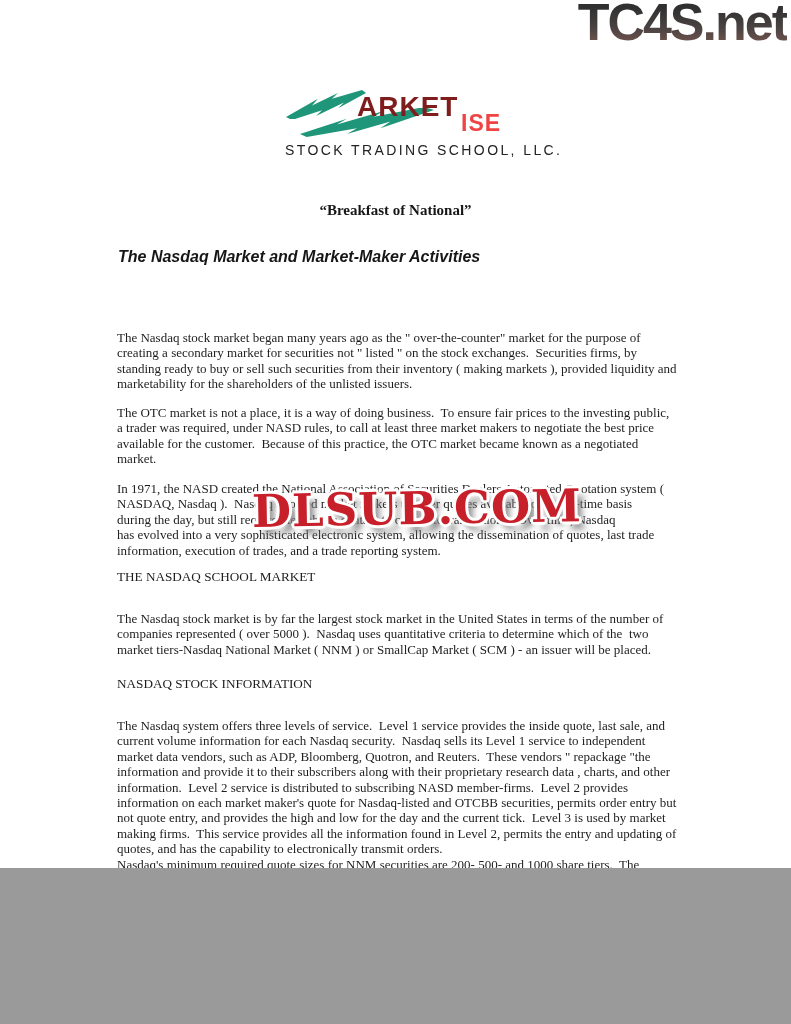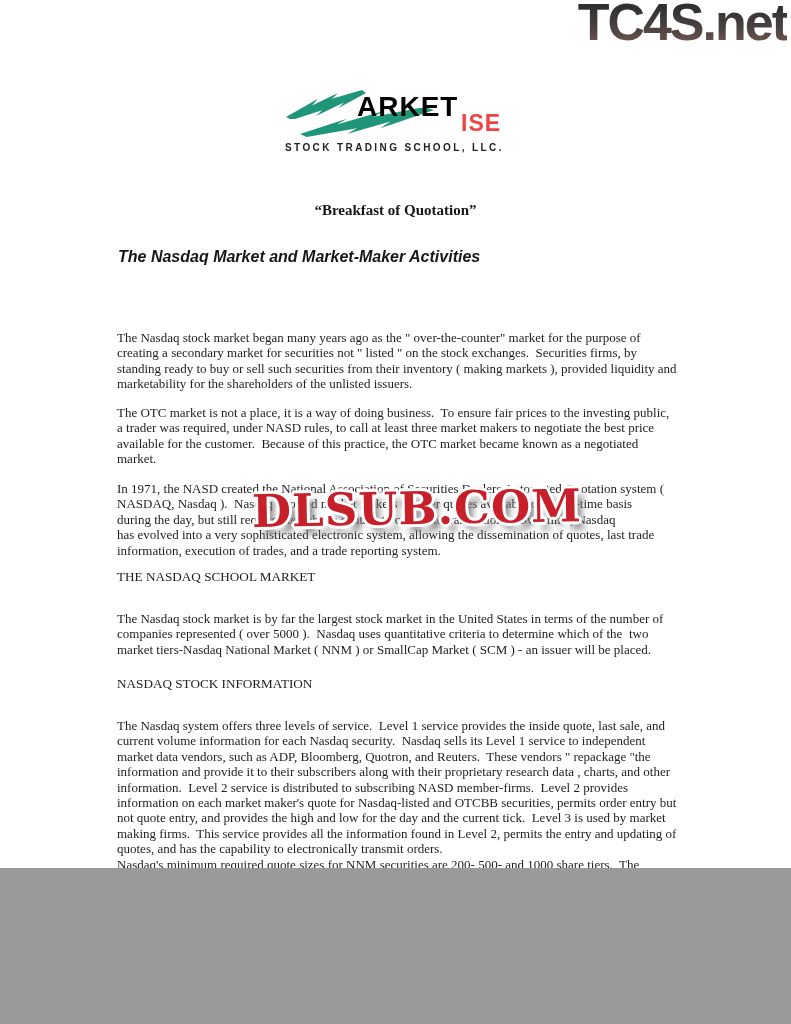--- a/index.html
+++ b/index.html
@@ -14,29 +14,29 @@
     background:linear-gradient(180deg,#303030 25%,#4a4342 60%,#7f5951 95%);
     -webkit-background-clip:text;background-clip:text;color:transparent;
   }
   
   .logo{position:absolute;left:0;top:0;width:791px;height:170px;}
   .bolt{position:absolute;}
   .bolt-top{left:286px;top:90px;width:80px;height:29px;}
   .bolt-bottom{left:300px;top:108px;width:134px;height:29px;}
   .logo-arket{
     position:absolute;left:357px;top:91px;
-    font-family:"Liberation Sans",sans-serif;font-weight:bold;font-size:28px;letter-spacing:1px;color:#000000;
+    font-family:"Liberation Sans",sans-serif;font-weight:bold;font-size:28px;letter-spacing:1px;color:#7f1d1d;
   }
   .logo-ise{
     position:absolute;left:461px;top:110px;
     font-family:Liberation Sans, sans-serif;font-weight:bold;font-size:23px;letter-spacing:1px;color:#ef4444;
   }
   .logo-school{
     position:absolute;left:285px;top:142px;
-    font-family:"Liberation Sans",sans-serif;font-weight:bold;font-size:10px;letter-spacing:2.4px;color:#222;
+    font-family:"Liberation Sans",sans-serif;font-weight:normal;font-size:14px;letter-spacing:2.4px;color:#222;
   }
   
   .tagline{
     position:absolute;left:0;top:202px;width:791px;text-align:center;
     font-weight:bold;font-size:15px;color:#161616;
   }
   .title{
     position:absolute;left:118px;top:248px;margin:0;
     font-family:"Liberation Sans",sans-serif;font-style:italic;font-weight:bold;font-size:16px;color:#161616;text-align:center;
   }
@@ -86,21 +86,21 @@
       <polygon points="0,28 32,9 26,16 52,3 46,9 76,0 80,3 52,19 58,13 30,27 36,21 6,31" fill="#1f9679"></polygon>
     </svg>
     <svg class="bolt bolt-bottom" viewBox="0 0 80 30" preserveAspectRatio="none">
       <polygon transform="rotate(180 40 15)" points="0,28 32,9 26,16 52,3 46,9 76,0 80,3 52,19 58,13 30,27 36,21 6,31" fill="#1f9679"></polygon>
     </svg>
     <span class="logo-arket">ARKET</span>
     <span class="logo-ise">ISE</span>
     <div class="logo-school">STOCK TRADING SCHOOL, LLC.</div>
   </div>
 
-  <div class="tagline">“Breakfast of Quotation”</div>
+  <div class="tagline">“Breakfast of National”</div>
 
   <h1 class="title">The Nasdaq Market and Market-Maker Activities</h1>
 
   <div class="p p2">The OTC market is not a place, it is a way of doing business.  To ensure fair prices to the investing public,
 a trader was required, under NASD rules, to call at least three market makers to negotiate the best price
 available for the customer.  Because of this practice, the OTC market became known as a negotiated
 market.</div>
   <div class="p p1">The Nasdaq stock market began many years ago as the " over-the-counter" market for the purpose of
 creating a secondary market for securities not " listed " on the stock exchanges.  Securities firms, by
 standing ready to buy or sell such securities from their inventory ( making markets ), provided liquidity and

